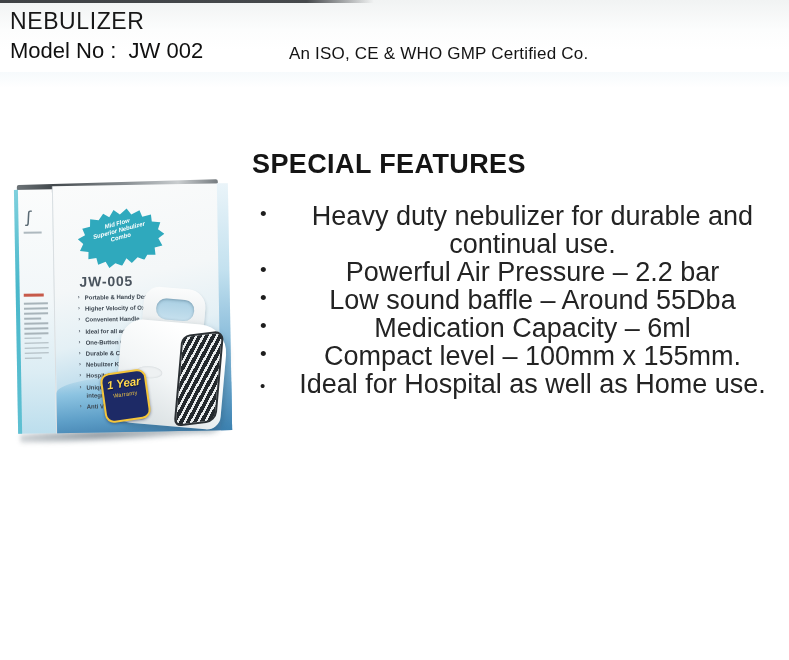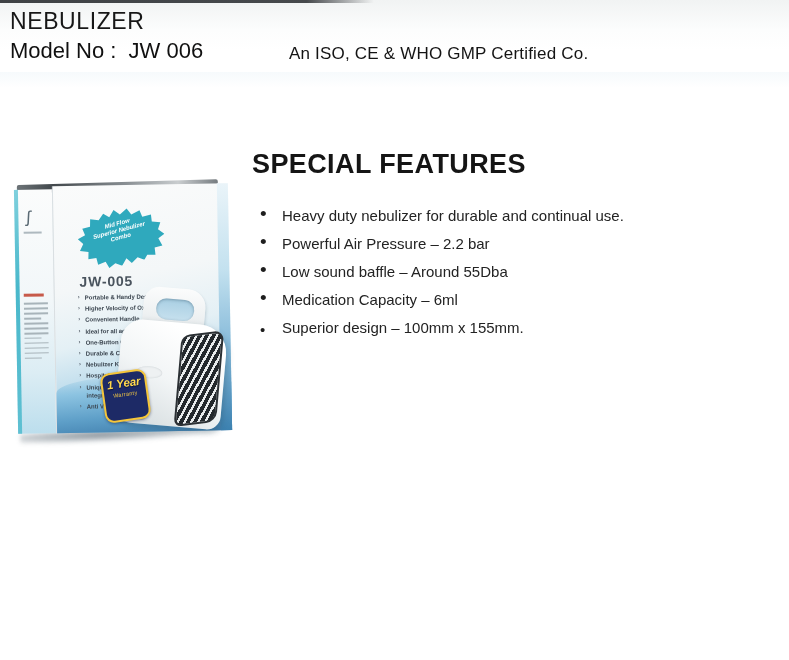--- a/index.html
+++ b/index.html
@@ -13,21 +13,21 @@
     background:linear-gradient(to right,#3f4245 0%,#46494c 82%,rgba(70,73,76,0) 100%);}
   .brand-title{position:absolute;left:10px;top:8px;font-size:23px;letter-spacing:.6px;color:#171717;}
   .model-line{position:absolute;left:10px;top:38px;font-size:22px;color:#101010;white-space:pre;}
   .cert-line{position:absolute;left:289px;top:44px;font-size:17px;color:#141414;letter-spacing:.2px;}
   .header-band{position:absolute;left:0;top:72px;width:789px;height:16px;
     background:linear-gradient(180deg,#f6fafc 0%,rgba(255,255,255,0) 100%);}
   
   .features-title{position:absolute;left:252px;top:149px;font-size:27px;font-weight:bold;
     letter-spacing:.4px;color:#151515;}
   .features-list{position:absolute;left:258px;top:202px;width:525px;margin:0;padding:0;list-style:none;}
-  .features-list li{position:relative;padding-left:24px;font-size:15px;line-height:28px;color:#232323;}
+  .features-list li{position:relative;padding-left:24px;font-size:27px;line-height:28px;color:#232323;text-align:center;}
   .features-list li::before{content:"\2022";position:absolute;left:2px;top:-2px;font-size:19px;color:#1e1e1e;}
   .features-list li:last-child::before{font-size:15px;top:2px;}
   
   .photo{position:absolute;left:16px;top:185px;width:214px;height:247px;transform:rotate(-1deg);}
   .box-shadow{position:absolute;left:2px;bottom:-9px;width:200px;height:14px;
     background:radial-gradient(ellipse at 40% 50%,rgba(35,55,70,.55) 0%,rgba(35,55,70,.25) 45%,rgba(35,55,70,0) 75%);
     filter:blur(2px);transform:rotate(-1.5deg);}
   .box-topface{position:absolute;top:-3px;left:3px;right:10px;height:9px;border-radius:2px;
     background:linear-gradient(95deg,#6d7478 0%,#41474b 18%,#8b9195 55%,#c9cdcf 80%,#757b7f 100%);
     transform:rotate(-.7deg);}
@@ -88,31 +88,32 @@
     background:radial-gradient(circle at 35% 35%,#eff1f1,#b9bfc2 75%);}
 </style>
 </head>
 <body>
 
 <div class="page">
 
   <div class="top-strip"></div>
 
   <div class="brand-title">NEBULIZER</div>
-  <div class="model-line">Model No :  JW 006</div>
+  <div class="model-line">Model No :  JW 002</div>
   <div class="cert-line">An ISO, CE &amp; WHO GMP Certified Co.</div>
   <div class="header-band"></div>
 
   <div class="features-title">SPECIAL FEATURES</div>
   <ul class="features-list">
     <li>Heavy duty nebulizer for durable and continual use.</li>
     <li>Powerful Air Pressure – 2.2 bar</li>
     <li>Low sound baffle – Around 55Dba</li>
     <li>Medication Capacity – 6ml</li>
-    <li>Superior design – 100mm x 155mm.</li>
+    <li>Compact level – 100mm x 155mm.</li>
+    <li>Ideal for Hospital as well as Home use.</li>
   </ul>
 
   <div class="photo">
     <div class="box-shadow"></div>
     <div class="box-topface"></div>
 
     <div class="spine">
       <div class="spine-edge"></div>
       <div class="spine-logo">ʃ</div>
       <div class="spine-logo-cap"></div>

